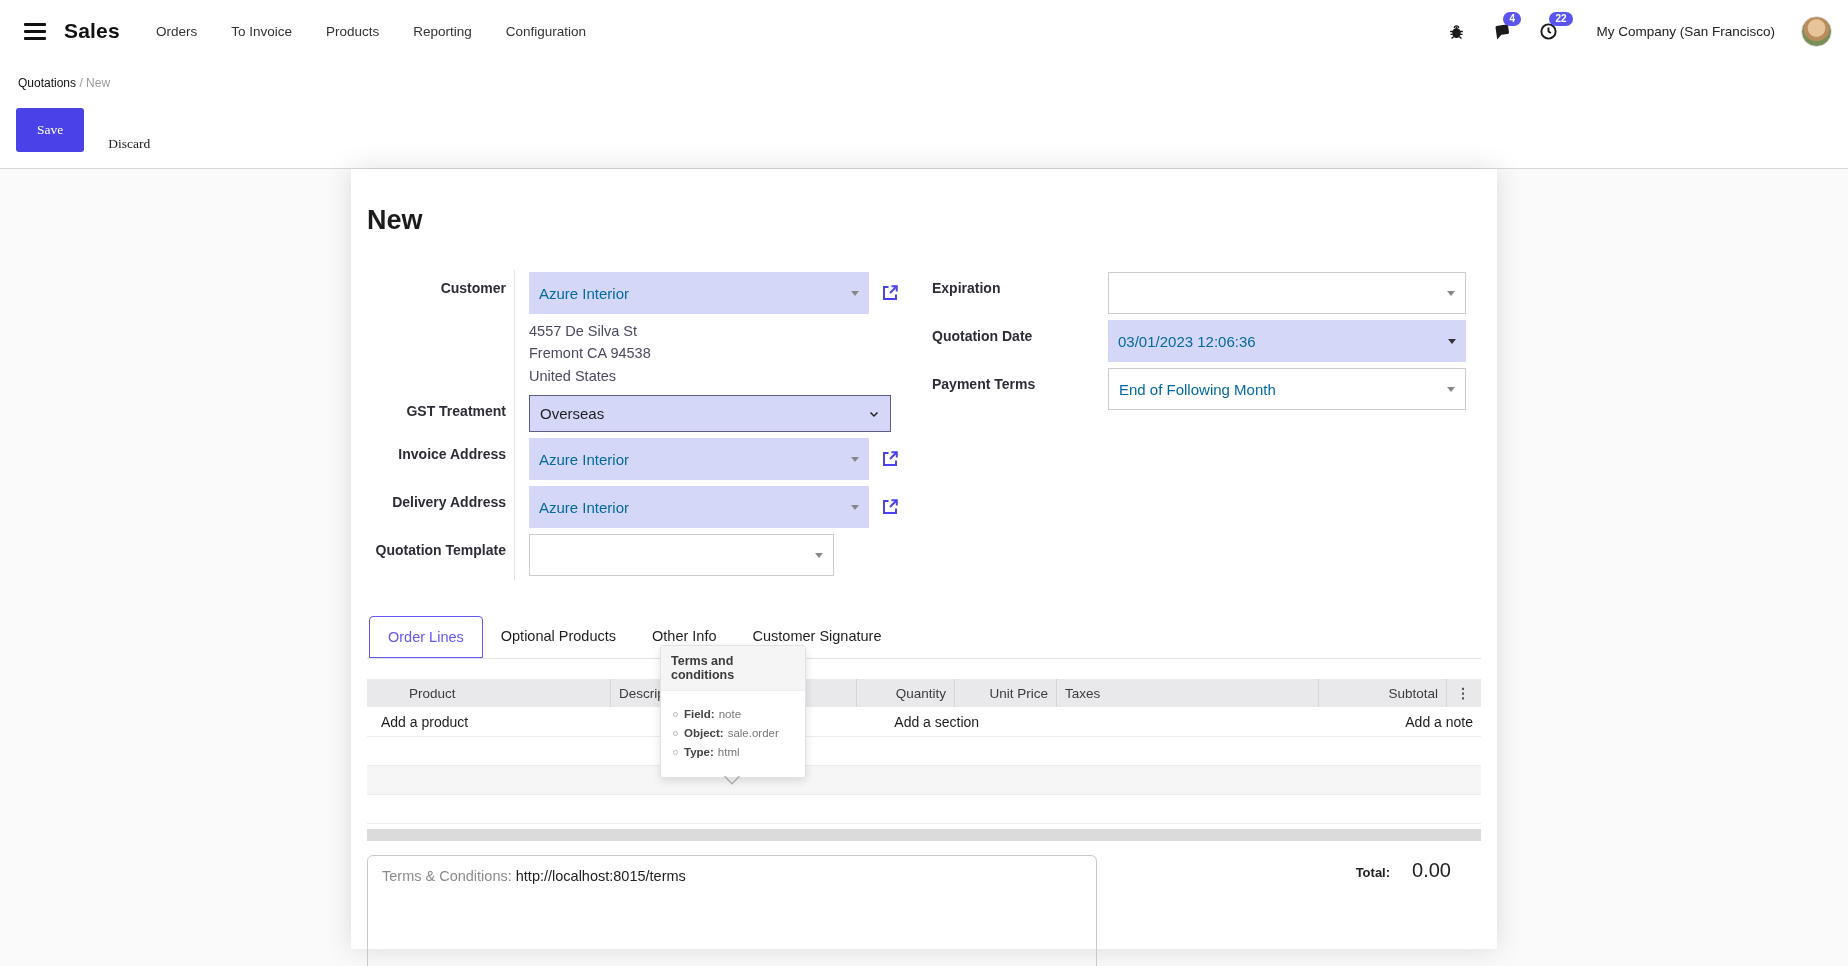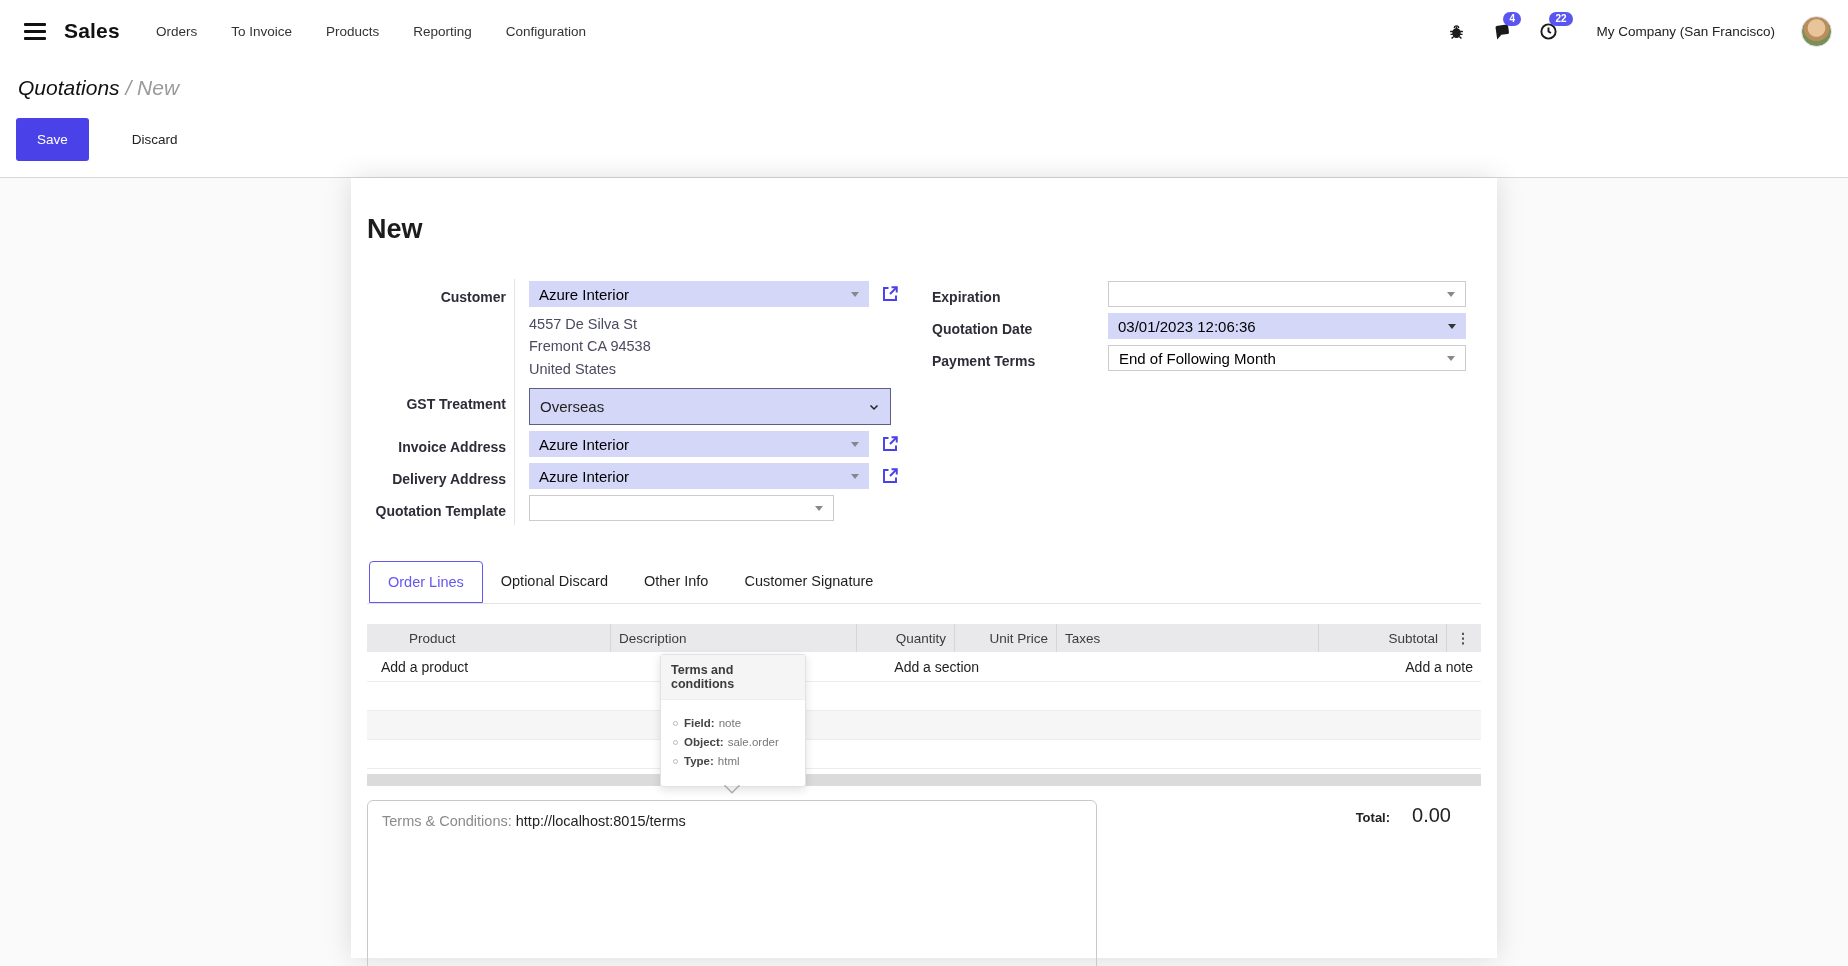--- a/index.html
+++ b/index.html
@@ -17,45 +17,45 @@
   .icon-wrap { position:relative; width:24px; height:24px; display:flex; align-items:center; justify-content:center; cursor:pointer; }
   .badge { position:absolute; top:-7px; left:13px; background:var(--badge,#5b55f0); color:#fff;
     font-size:10px; font-weight:700; border-radius:9px; padding:2px 6px; line-height:1; }
   .company { font-size:13.5px; color:#222; margin-left:14px; cursor:pointer; }
   .avatar { width:31px; height:31px; border-radius:50%; cursor:pointer; margin-left:4px;
     background: radial-gradient(circle at 50% 38%, #e8c49a 0 36%, #b98d5e 40% 55%, #7a8f55 58% 100%);
     border:1px solid #ddd; }
 
   
   .control-panel { background:#fff; padding:12px 16px 16px 16px; border-bottom:1px solid #d8d8d8; }
-  .breadcrumb { font-size:21px; margin:2px 0 18px 2px;font-style:italic; }
+  .breadcrumb { font-size:12px; margin:2px 0 18px 2px; }
   .breadcrumb .parent { color:#111; cursor:pointer; }
   .breadcrumb .sep, .breadcrumb .current { color:#9a9a9a; }
-  .btn-row { display:flex; align-items:center; gap:43px; }
+  .btn-row { display:flex; align-items:flex-end; gap:24px;font-family:Liberation Serif, serif; }
   .btn-save { background:var(--accent,#4a42e8); color:#fff; border:none; font-size:13.5px;
     padding:14px 21px; border-radius:3px; cursor:pointer; font-family:inherit; }
   .btn-discard { background:transparent; border:none; font-size:13.5px; color:#222; cursor:pointer; font-family:inherit; }
 
   
   .content { height:780px; display:flex; justify-content:center; }
   .sheet { width:1146px; height:100%; background:#fff; box-shadow:0 0 26px rgba(0,0,0,.13);
     padding:20px 16px 0 16px; position:relative; }
   .sheet h1 { font-size:27px; color:#1c1c1c; margin:16px 0 34px 0; font-weight:700; }
 
   
   .form-grid { display:grid; grid-template-columns: 555px 1fr; column-gap:10px; }
   .fgroup { display:grid; grid-template-columns:148px 1fr; align-content:start; }
   .fgroup-right { grid-template-columns:162px 1fr; }
   .flabel { font-size:14px; font-weight:700; color:#2d2d38; padding:10px 8px 0 0; }
   .fgroup-left .flabel, .fgroup-left .fspacer { border-right:1px solid #e4e4e4;text-align:right; }
   .fval { padding:2px 0 4px 14px; display:flex; align-items:center; }
   .fval.block { display:block; }
 
-  .field { height:26px; display:flex; align-items:center; padding:0 10px; font-size:15px;
-    color:#000000; position:relative; }
+  .field { height:42px; display:flex; align-items:center; padding:0 10px; font-size:15px;
+    color:#0369a1; position:relative; }
   .field.hl { background:var(--field-highlight,#d5d7f8); }
   .field.boxed { border:1px solid #ccc; background:#fff; }
   .field.select { border:1px solid var(--select-border,#5d5d86); background:var(--field-highlight,#d5d7f8);
     color:#1f1f1f; height:37px; }
   .caret { margin-left:auto; width:0; height:0; border-left:4.5px solid transparent;
     border-right:4.5px solid transparent; border-top:5px solid #888; cursor:pointer; }
   .caret.dark { border-top-color:#333; }
   .ext-link { margin-left:10px; cursor:pointer; display:flex; }
   .addr { font-size:14.5px; color:#4a4a60; line-height:1.55; padding:6px 0 2px 0; }
   .w340 { width:340px; } .w362 { width:362px; } .w305 { width:305px; } .w358 { width:358px; }
@@ -255,21 +255,21 @@
           <div class="field boxed w358">
             <span>End of Following Month</span>
             <span class="caret"></span>
           </div>
         </div>
       </div>
     </div>
 
     <div class="tabs">
       <div class="tab active">Order Lines</div>
-      <div class="tab">Optional Discard</div>
+      <div class="tab">Optional Products</div>
       <div class="tab">Other Info</div>
       <div class="tab">Customer Signature</div>
     </div>
 
     <div class="otable">
       <div class="orow ohead">
         <div></div>
         <div>Product</div>
         <div>Description</div>
         <div class="num">Quantity</div>

